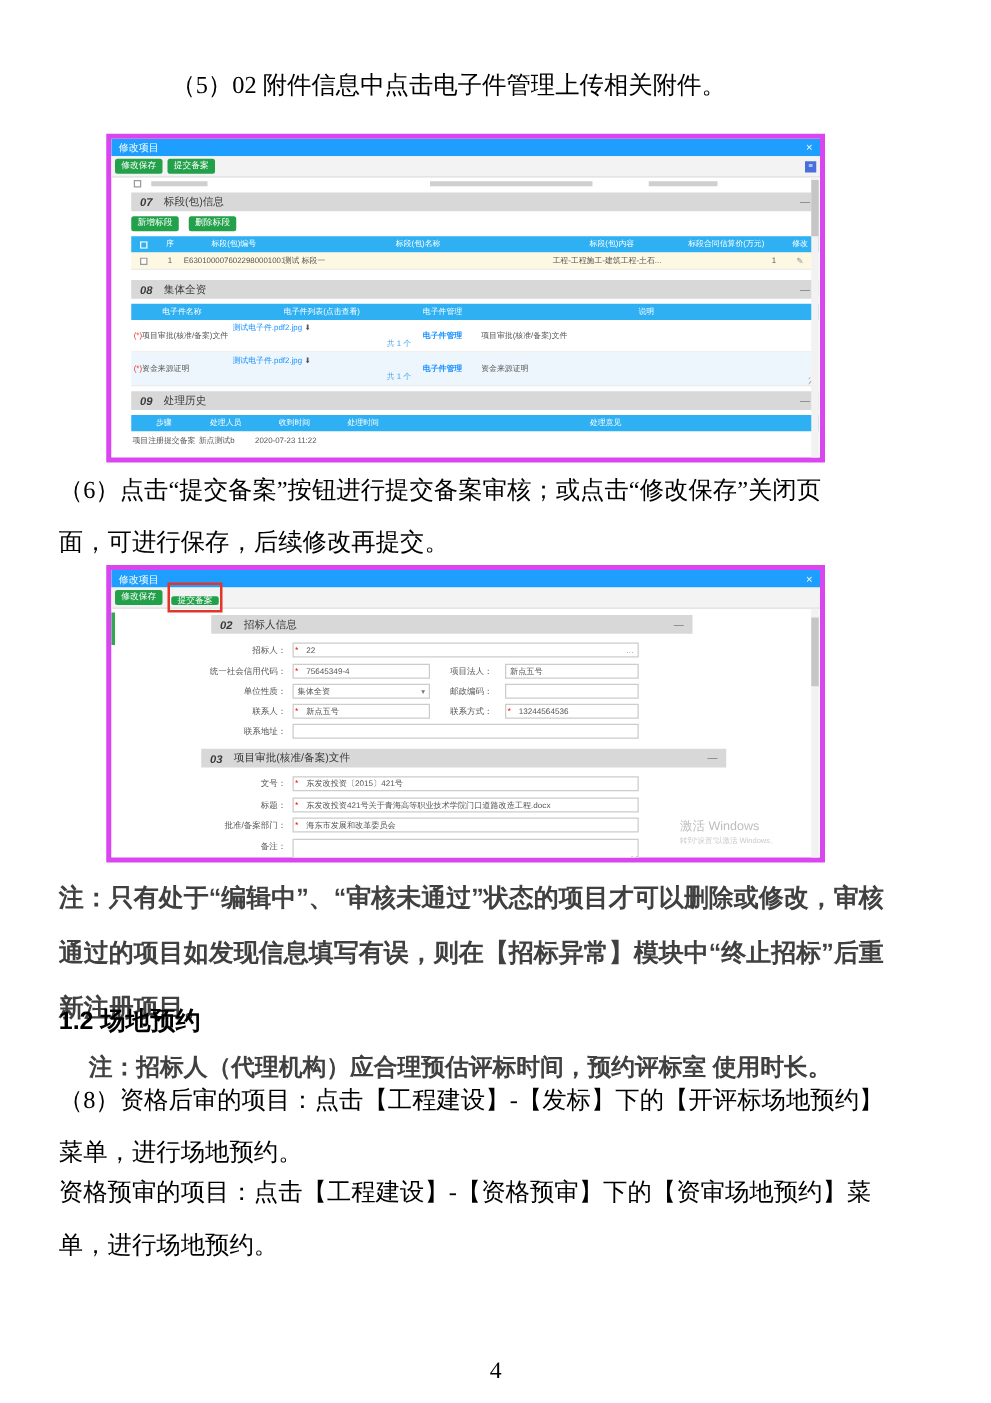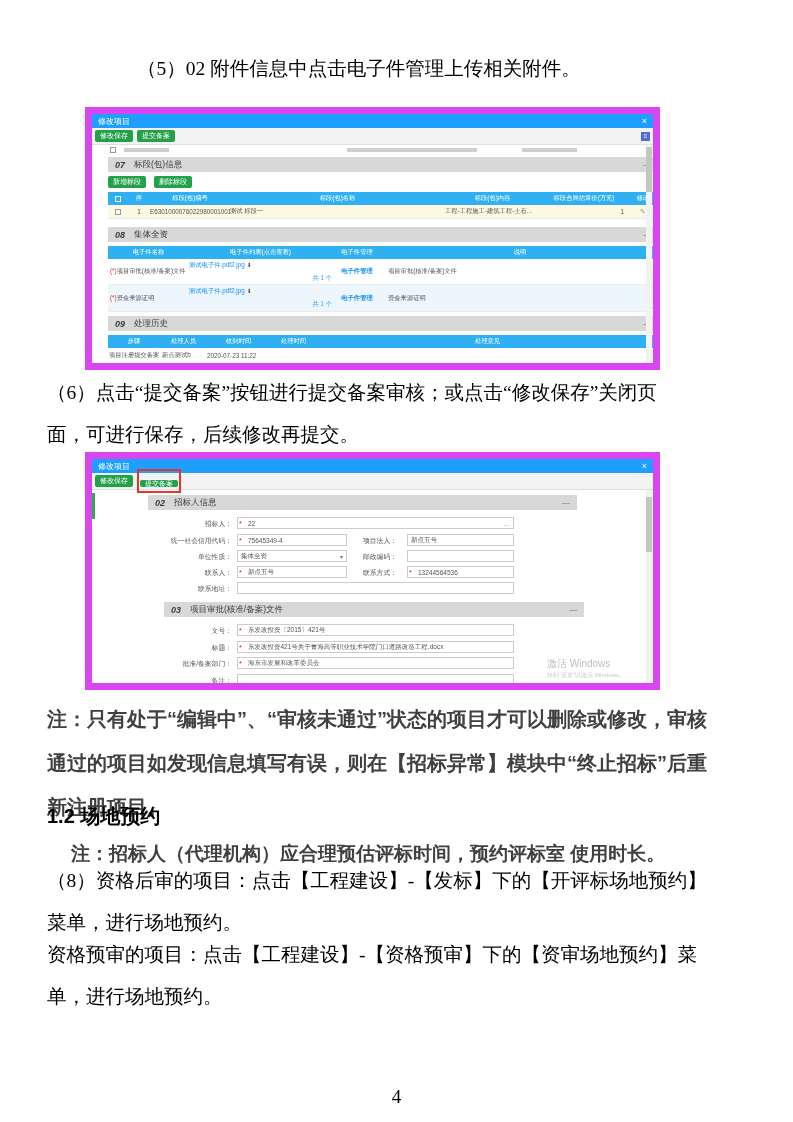--- a/index.html
+++ b/index.html
@@ -4,21 +4,21 @@
 <style>
 *{margin:0;padding:0;box-sizing:border-box}
 html,body{background:#fff}
 body{width:793px;height:1122px;position:relative;font-family:"Liberation Serif","DejaVu Serif",serif;color:#000;overflow:hidden}
 .abs{position:absolute}
 .doc{font-size:19.5px;line-height:42px;color:#000}
 .red{color:#404040;font-weight:bold;font-family:"Liberation Sans","DejaVu Sans",sans-serif}
 .h12{font-size:20px;font-weight:bold;font-family:"Liberation Sans","DejaVu Sans",sans-serif}
 .pageno{width:100%;text-align:center;font-size:19px}
 
-.shot{background:#fff;border:7px solid #d946ef;font-family:"Liberation Sans","DejaVu Sans",sans-serif;overflow:hidden}
+.shot{background:#fff;border:4px solid #d946ef;font-family:"Liberation Sans","DejaVu Sans",sans-serif;overflow:hidden}
 .tbar{background:#1e9fff;color:#fff;height:14px;display:flex;justify-content:space-between;align-items:center;padding:0 6px;font-size:8px}
 .closex{font-size:9px;cursor:pointer;line-height:14px}
 .toolbar{background:#f3f3f3;height:17px;display:flex;align-items:center;gap:4px;padding:0 3px;border-bottom:1px solid #e0e0e0}
 .gbtn{background:#23a14a;color:#fff;font-size:7px;line-height:12px;padding:0 5px;border-radius:2px;cursor:pointer;white-space:nowrap}
 .redbox{border:2px solid #e5342a;padding:1px;display:inline-block}
 .blueicon{margin-left:auto;width:9px;height:9px;background:#4a6fdc;color:#fff;font-size:6px;line-height:9px;text-align:center;cursor:pointer}
 .sec{background:#d8d8d8;display:flex;align-items:center;padding:0 7px;color:#3a3a3a;font-size:8.5px;height:15px}
 .secnum{font-family:Liberation Sans, sans-serif;font-style:italic;font-weight:bold;margin-right:9px;font-size:9px}
 .dash{margin-left:auto;color:#707070;cursor:pointer;font-size:8px}
 .thead{background:#2fb0f3;color:#fff;display:flex;align-items:center;font-size:6.3px;height:13px}
@@ -160,21 +160,21 @@
   <div class="tbar">
     <span>修改项目</span>
     <span class="closex">×</span>
   </div>
   <div class="toolbar">
     <span class="gbtn">修改保存</span>
     <span class="redbox"><span class="gbtn">提交备案</span></span>
   </div>
   <div class="greensliver" style="top:34px;height:26px"></div>
 
-  <div class="sec abs" style="left:56px;top:36px;width:429px">
+  <div class="sec abs" style="left:80px;top:36px;width:385px">
     <span class="secnum">02</span>
     <span>招标人信息</span>
     <span class="dash">—</span>
   </div>
 
   <span class="lbl" style="left:30px;top:58px;width:110px">招标人：</span>
   <span class="fstar" style="left:147px;top:58px">*</span>
   <div class="inp pad" style="left:145px;top:58px;width:277px">
       <span>22</span>
       <span class="dots">…</span>

